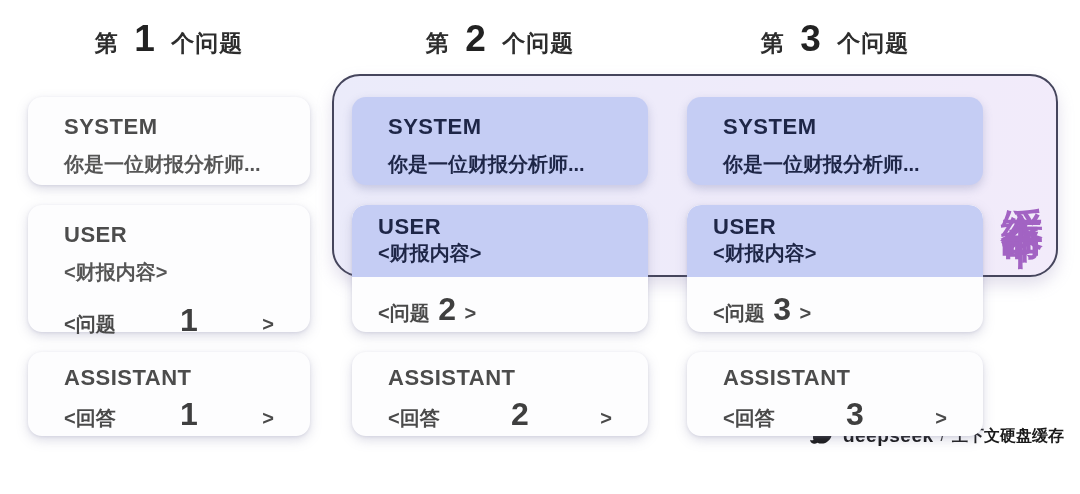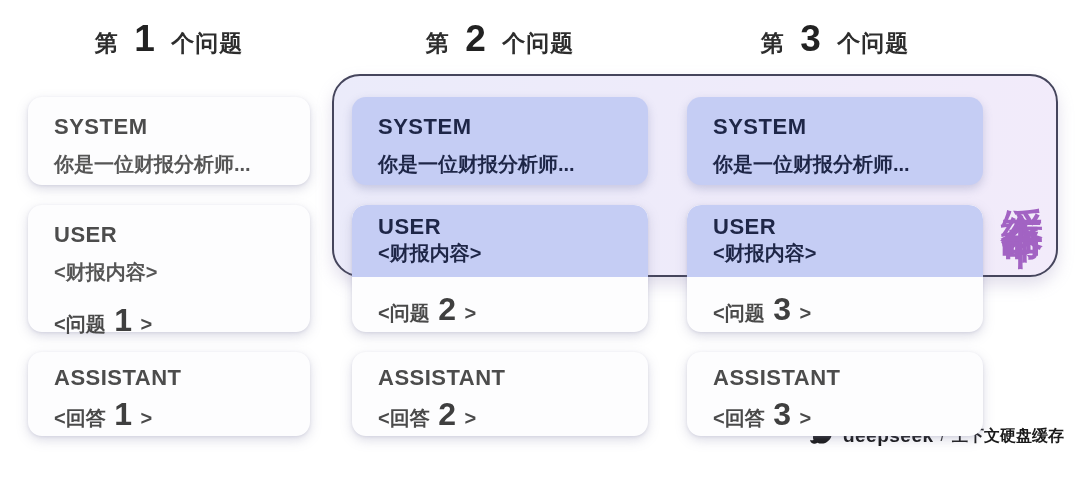--- a/index.html
+++ b/index.html
@@ -73,21 +73,21 @@
     z-index: 2;
   }
   .card.white {
     background: #fdfdfe;
     box-shadow: 0 4px 12px rgba(130,130,165,0.28), 0 1px 3px rgba(130,130,165,0.18);
   }
   .card.blue {
     background: #c5cdf4;
     box-shadow: 0 4px 10px rgba(110,115,170,0.30);
   }
-  .pad { padding: 16px 26px; }
+  .pad { padding: 16px 36px; }
 
   .role {
     font-size: 22px;
     font-weight: 700;
     letter-spacing: 0.5px;
     line-height: 1.25;
     color: #4c4c4c;
   }
   .content {
     font-size: 20px;
@@ -99,20 +99,21 @@
   .navy .role, .role.navy { color: #1e2647; }
   .navy .content, .content.navy { color: #1e2647; font-weight: 700; }
 
   .qline {
     display: flex;
     align-items: baseline;
     font-size: 20px;
     font-weight: 600;
     color: #4a4a4a;
     white-space: pre;
+    justify-content: space-between;
   }
   .qline .num {
     font-size: 32px;
     font-weight: 700;
     color: #3f3f3f;
     margin: 0 3px;
   }
   .user-plain .qline { margin-top: 16px; }
 
   

